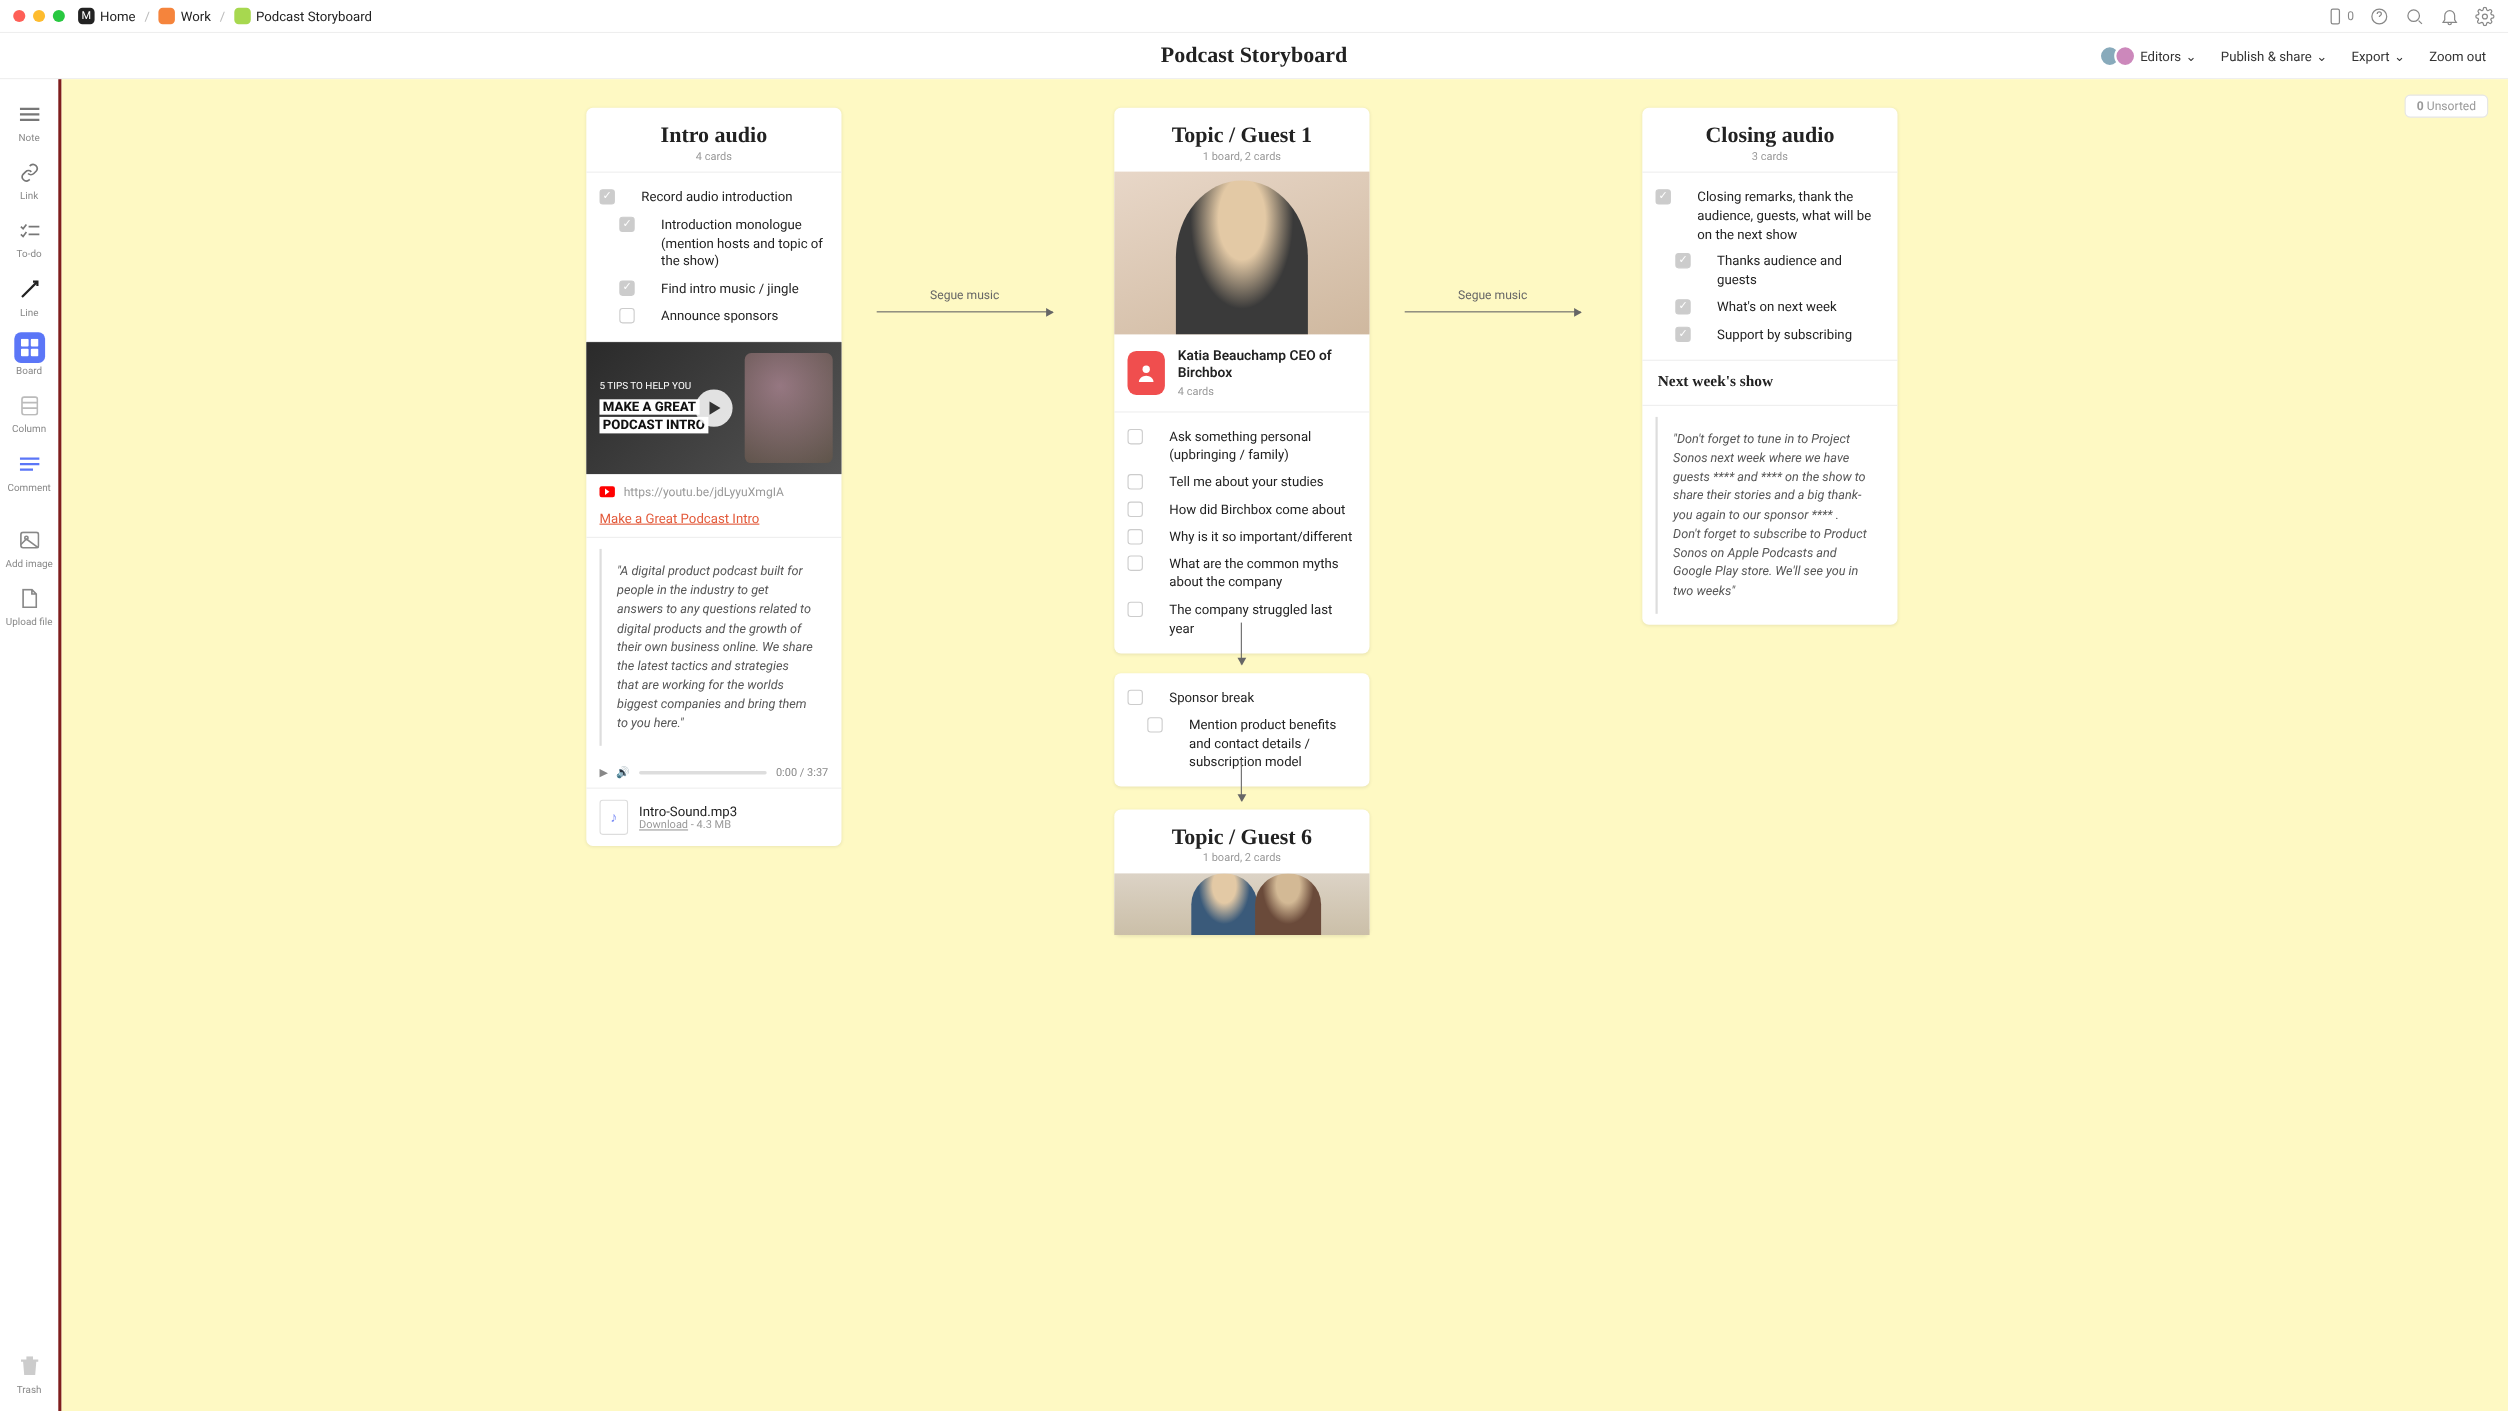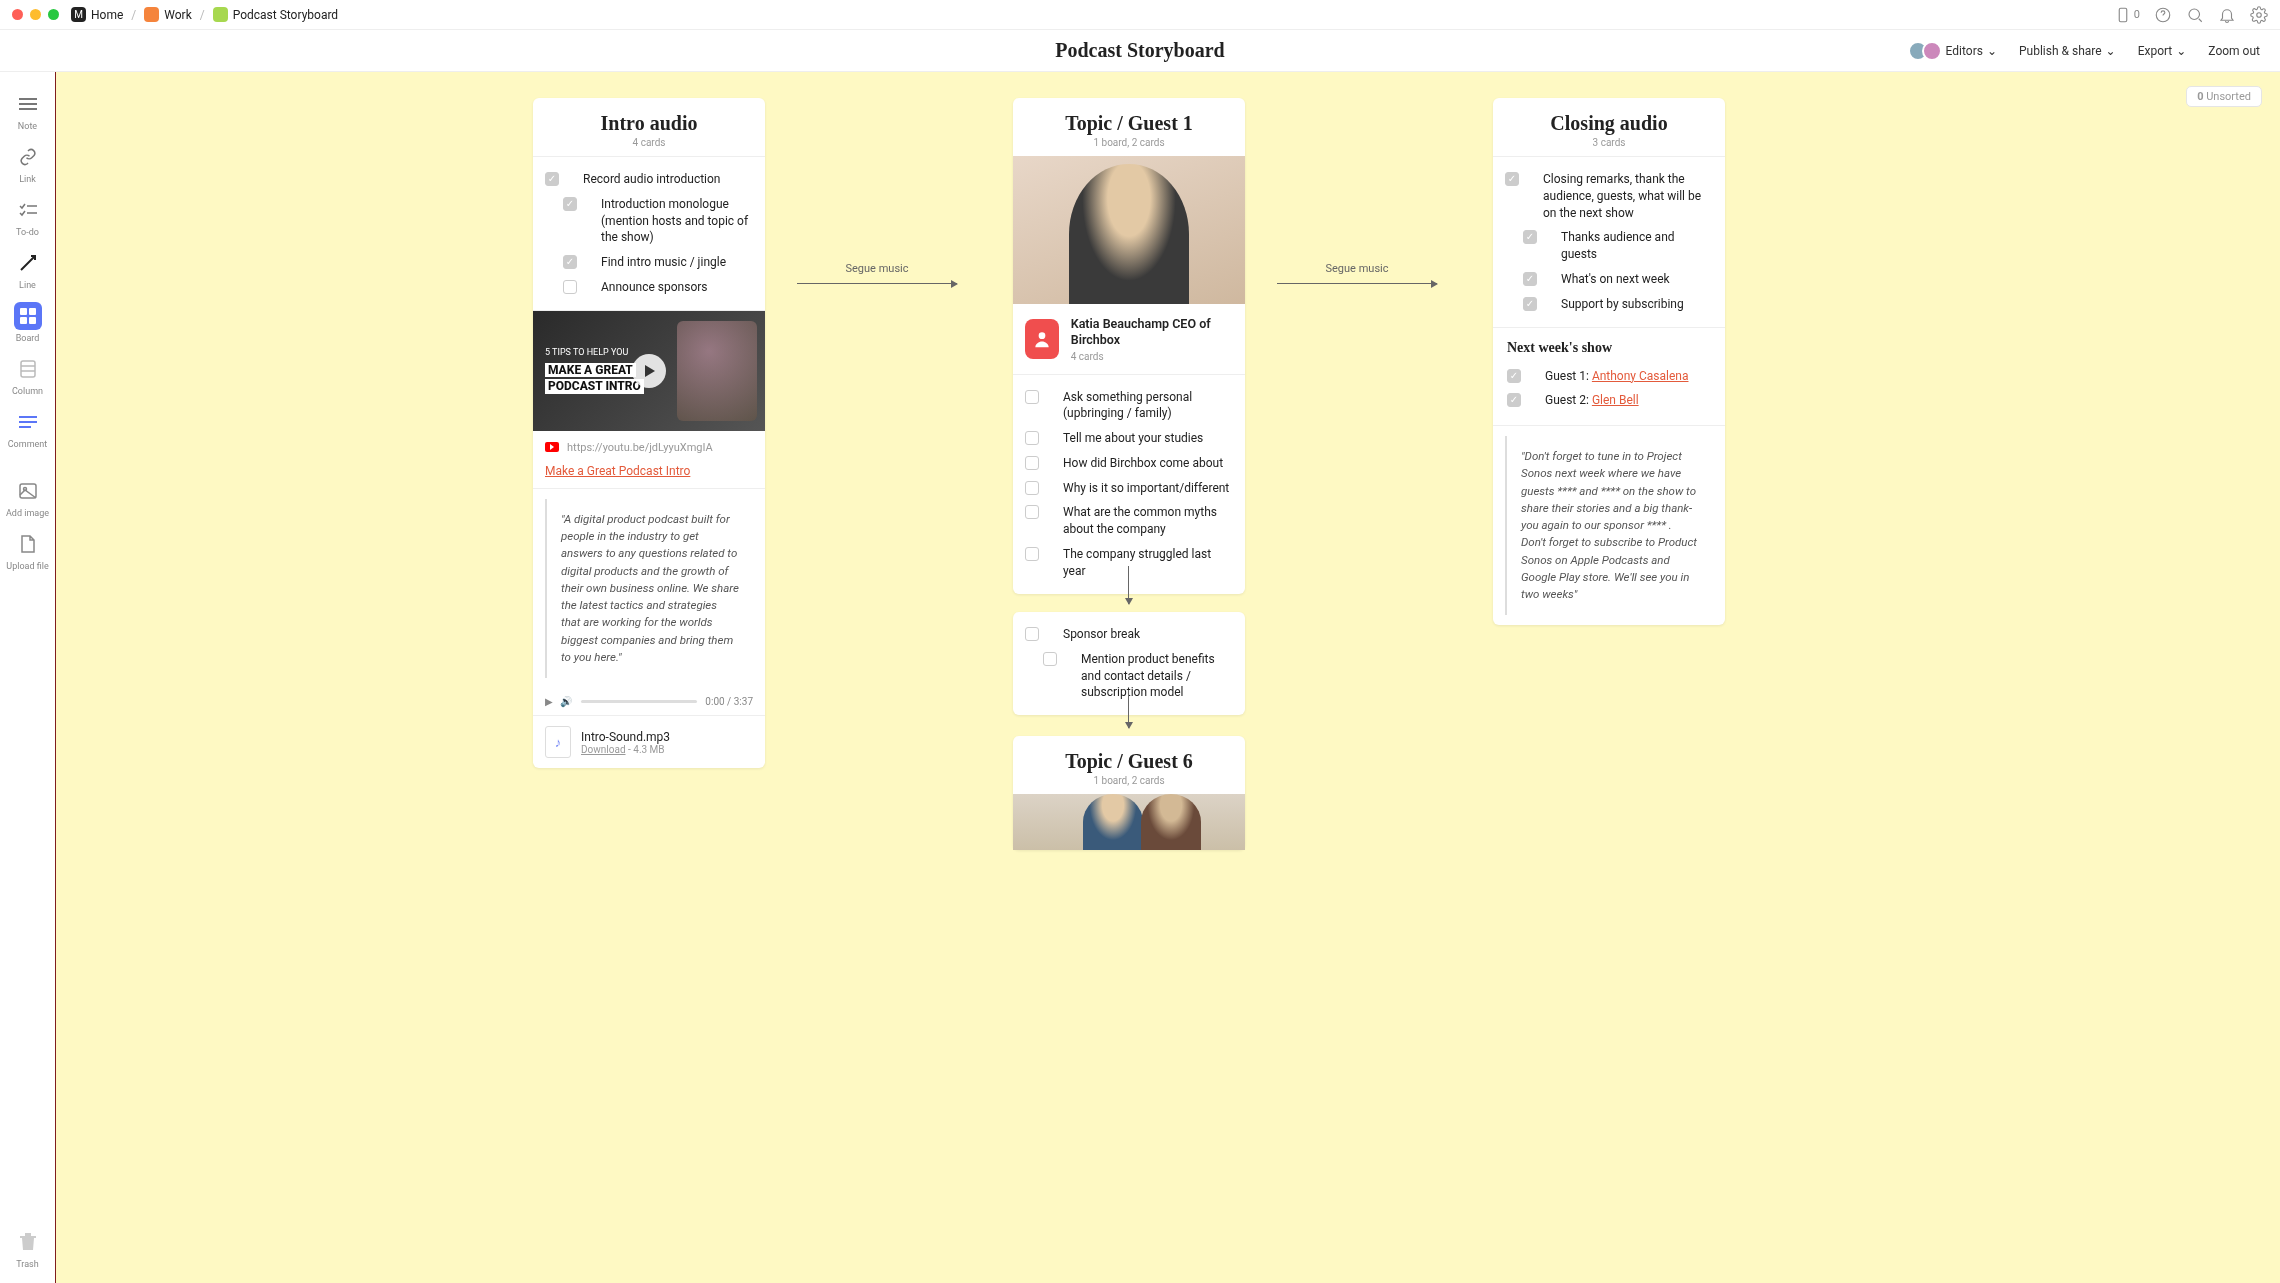--- a/index.html
+++ b/index.html
@@ -26,21 +26,21 @@
 .header-right { margin-left:auto; display:flex; gap:22px; align-items:center; font-size:12px; color:#333; }
 .header-right .item { display:flex; align-items:center; gap:4px; cursor:pointer;justify-content:space-between; }
 .avatars { display:flex; }
 .avatars .av { width:20px; height:20px; border-radius:50%; background:#c8b; border:2px solid #fff; margin-left:-6px; }
 .avatars .av:first-child{margin-left:0; background:#8ab;}
 
 
 .surface { position:relative; display:flex; height:calc(100vh - 72px); }
 
 
-.rail { width:56px; border-right:1px solid #7f1d1d; display:flex; flex-direction:column; align-items:center; padding-top:14px; gap:4px; }
+.rail { width:56px; border-right:3px solid #7f1d1d; display:flex; flex-direction:column; align-items:center; padding-top:14px; gap:4px; }
 .rail .tool { width:44px; display:flex; flex-direction:column; align-items:center; gap:3px; padding:4px 0; cursor:pointer; color:#666; border-radius:6px; }
 .rail .tool.active { color:#fff; }
 .rail .tool.active .ticon { background:#5b76f7; color:#fff; }
 .rail .ticon { width:28px; height:28px; border-radius:6px; display:flex; align-items:center; justify-content:center; color:#666; }
 .rail .tlabel { font-size:9px; color:#888; }
 .rail .spacer { flex:1; }
 .rail .trash { width:44px; display:flex; flex-direction:column; align-items:center; gap:3px; padding:4px 0; margin-bottom:10px; cursor:pointer; }
 
 
 .canvas { flex:1; background:#fef9c3; position:relative; overflow:auto; padding:26px 28px; }
@@ -445,30 +445,20 @@
               <div class="chk done"></div>
               <span>What's on next week</span>
             </div>
           <div class="check-row sub">
               <div class="chk done"></div>
               <span>Support by subscribing</span>
             </div>
         </div>
         <div class="card" style="padding:0 0 8px">
           <div class="next-head">Next week's show</div>
-          <div style="padding:4px 14px">
-            <div class="check-row">
-                <div class="chk done"></div>
-                <span><span>Guest 1: </span><span class="link-inline">Anthony Casalena</span></span>
-              </div>
-            <div class="check-row">
-                <div class="chk done"></div>
-                <span><span>Guest 2: </span><span class="link-inline">Glen Bell</span></span>
-              </div>
-          </div>
         </div>
         <div class="card" style="padding:0">
           <div class="quote">"Don't forget to tune in to Project Sonos next week where we have guests **** and **** on the show to share their stories and a big thank-you again to our sponsor **** . Don't forget to subscribe to Product Sonos on Apple Podcasts and Google Play store. We'll see you in two weeks"</div>
         </div>
       </div>
 
     </div>
   </div>
 </div>
 

